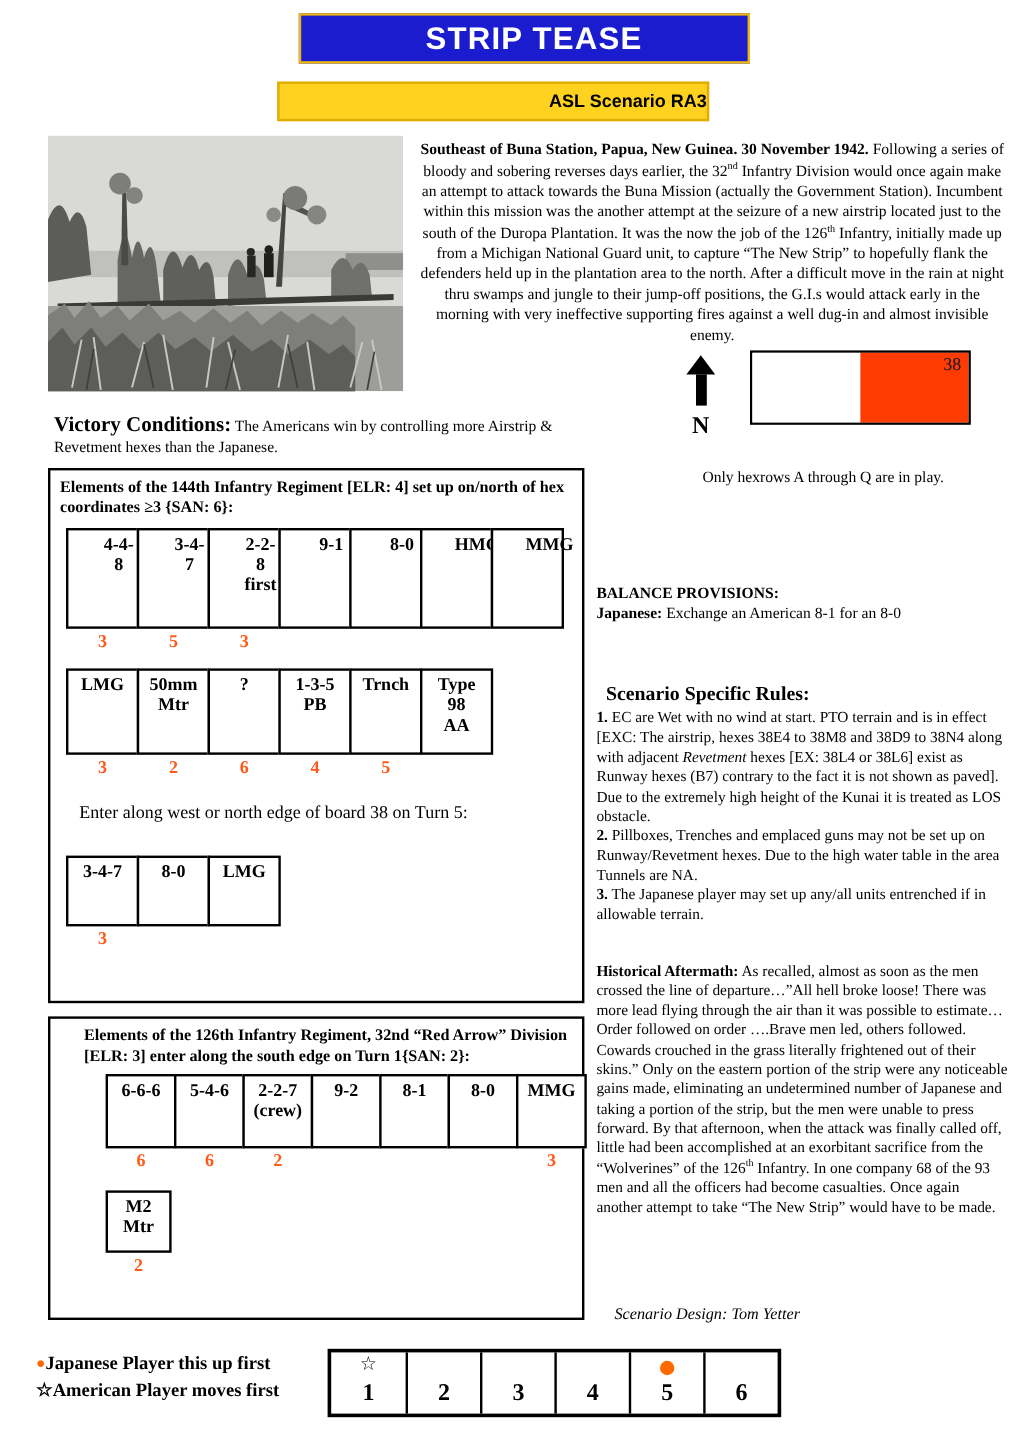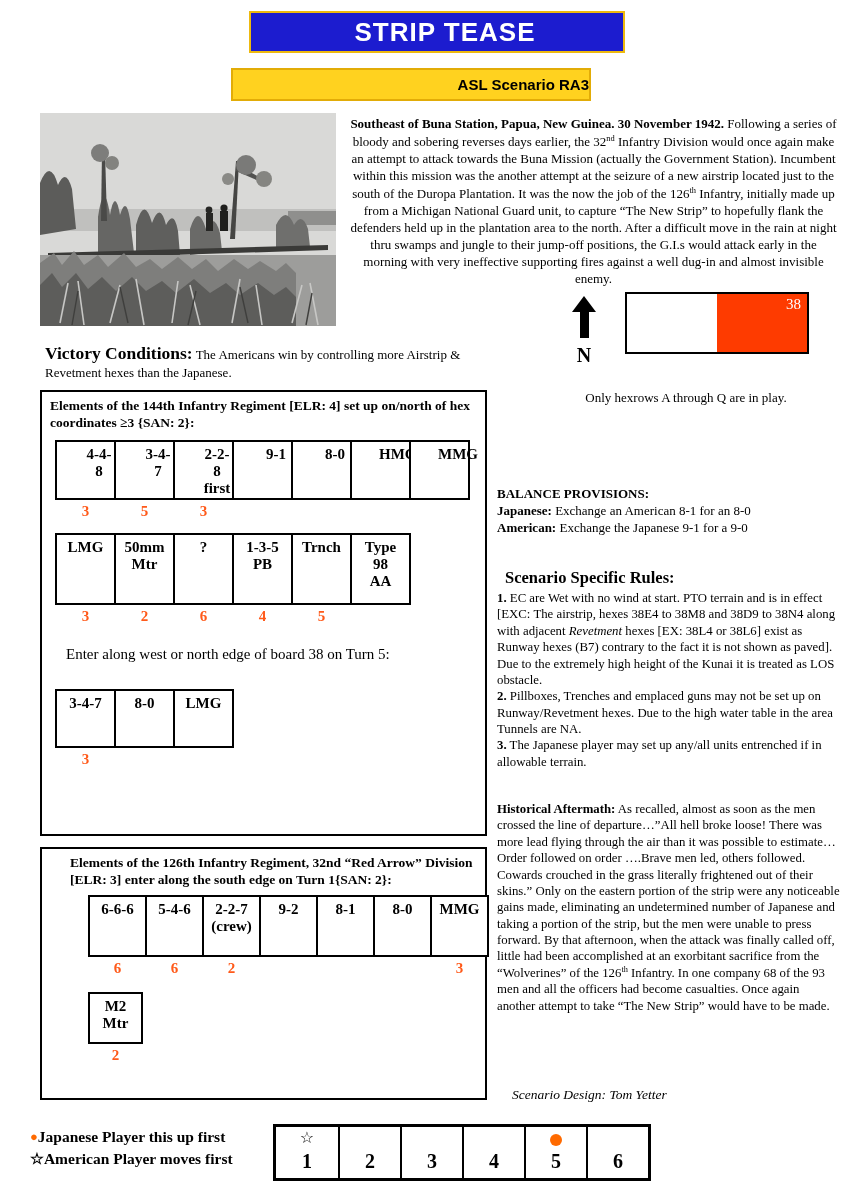--- a/index.html
+++ b/index.html
@@ -21,40 +21,40 @@
 
   
   .north{left:566px;top:296px;width:36px;text-align:center;}
   .n-shaft{width:9px;height:26px;background:#000;margin:0 auto;}
   .n-head{width:0;height:0;border-left:12px solid transparent;border-right:12px solid transparent;
           border-bottom:16px solid #000;margin:0 auto;}
   .n-label{font-weight:bold;font-size:20px;margin-top:6px;}
   .board{left:625px;top:292px;width:180px;height:58px;border:2px solid #000;display:flex;}
   .board-left{width:50%;height:100%;background:#fff;}
   .board-right{width:50%;height:100%;background:#fe3b00;position:relative;}
-  .board-num{position:absolute;top:2px;right:6px;font-size:15px;color:#ffffff;}
+  .board-num{position:absolute;top:2px;right:6px;font-size:15px;color:#0f172a;}
   .hexnote{left:553px;top:390px;width:266px;text-align:center;font-size:13px;}
 
   
   .victory{left:45px;top:343px;width:436px;font-size:13px;line-height:1.25;}
   .vc-label{font-weight:bold;font-size:17.5px;}
 
   
   .ob1{left:40px;top:390px;width:447px;height:446px;border:2px solid #000;box-sizing:border-box;}
   .ob2{left:40px;top:847px;width:447px;height:253px;border:2px solid #000;box-sizing:border-box;padding-left:20px;}
   .ob-header{font-weight:bold;font-size:13.5px;line-height:1.25;margin:6px 8px 0 8px;}
   .counter-row{display:flex;margin-left:13px;}
   .ob2 .counter-row{margin-left:26px;}
   .counter{display:flex;flex-direction:column;align-items:center;}
   .counter + .counter{margin-left:-2px;}
   .cell{box-sizing:border-box;width:61px;border:2px solid #000;background:#fff;
         font-weight:bold;font-size:15px;text-align:center;padding-top:4px;line-height:17px;}
   .ob2 .cell{width:59px;}
   .count{color:#ff5a1a;font-weight:bold;font-size:15px;margin-top:3px;height:18px;}
-  .h68 .cell{height:60px;padding-left:27px;} .h72 .cell{height:72px;} .h59 .cell{height:59px;}
+  .h68 .cell{height:84px;padding-left:27px;} .h72 .cell{height:72px;} .h59 .cell{height:59px;}
   .h62 .cell{height:62px;} .h52 .cell{height:52px;width:55px;}
   .row1{margin-top:8px;} .row2{margin-top:12px;} .row3{margin-top:26px;}
   .ob2 .row1{margin-top:6px;} .ob2 .row2{margin-top:14px;}
   .entry-note{font-size:15px;margin:20px 0 0 24px;}
 
   
   .balance{left:497px;top:486px;width:340px;font-size:13px;line-height:1.3;}
   .bal-head{font-weight:bold;}
   .bal-lead{font-weight:bold;}
   .ssr{left:497px;top:567px;width:343px;font-size:12.8px;line-height:1.28;}
@@ -149,21 +149,21 @@
       <span class="board-num">38</span>
     </div>
   </div>
   <div class="abs hexnote">Only  hexrows A through Q are in play.</div>
 
   <p class="abs victory" style="margin:0;">
     <span class="vc-label">Victory Conditions:</span><span>  The Americans win by controlling more Airstrip &amp; Revetment hexes than the Japanese.</span>
   </p>
 
   <div class="abs ob1">
-    <div class="ob-header">Elements of the 144th Infantry Regiment [ELR: 4] set up on/north of hex coordinates ≥3 {SAN: 2}:</div>
+    <div class="ob-header">Elements of the 144th Infantry Regiment [ELR: 4] set up on/north of hex coordinates ≥3 {SAN: 6}:</div>
     <div class="counter-row row1 h68">
         <div class="counter">
           <div class="cell">
             <div>4-4-8</div>
           </div>
           <div class="count">3</div>
         </div>
         <div class="counter">
           <div class="cell">
             <div>3-4-7</div>
@@ -265,23 +265,20 @@
           <div class="count">&nbsp;</div>
         </div>
       </div>
   </div>
 
   <div class="abs balance">
     <div class="bal-head">BALANCE PROVISIONS:</div>
     <div>
       <span class="bal-lead">Japanese:</span><span> Exchange an American 8-1 for an 8-0</span>
     </div>
-    <div>
-      <span class="bal-lead">American:</span><span>  Exchange the Japanese 9-1 for a 9-0</span>
-    </div>
   </div>
 
   <div class="abs ssr">
     <div class="ssr-head">Scenario Specific Rules:</div>
     <div><span class="ssr-num">1.</span><span><span> EC are Wet with no wind at start.  PTO terrain and is in effect [EXC: The airstrip, hexes 38E4 to 38M8 and 38D9 to 38N4 along with adjacent </span><span style="font-style: italic;">Revetment</span><span> hexes [EX:  38L4 or 38L6] exist as  Runway  hexes (B7) contrary to the fact it is not shown as paved]. Due to the extremely high height of the Kunai  it is treated as LOS obstacle.</span></span></div>
     <div><span class="ssr-num">2.</span><span><span> Pillboxes, Trenches and emplaced guns may not be set up on Runway/Revetment hexes. Due to the high water table in the area Tunnels are NA.</span></span></div>
     <div><span class="ssr-num">3.</span><span><span>  The  Japanese player  may set up any/all units entrenched if in allowable terrain.</span></span></div>
   </div>
 
   <p class="abs aftermath" style="margin:0;"><span style="font-weight: bold;">Historical Aftermath:</span><span>  As recalled, almost as soon as the men crossed the line of departure…”All hell broke loose! There was more lead flying through the air than it was possible to estimate… Order followed on order ….Brave men led, others followed. Cowards crouched in the grass literally frightened out of their skins.” Only on the eastern portion of the strip were any noticeable gains made, eliminating an undetermined number of Japanese and taking a portion of the strip, but the men were unable to press forward. By that afternoon, when the attack was finally called off, little had been accomplished at an exorbitant sacrifice from the “Wolverines” of the 126</span><sup>th</sup><span> Infantry.  In one company 68 of the 93 men and all the officers had become casualties. Once again another attempt to take “The New Strip” would have to be made.</span></p>

